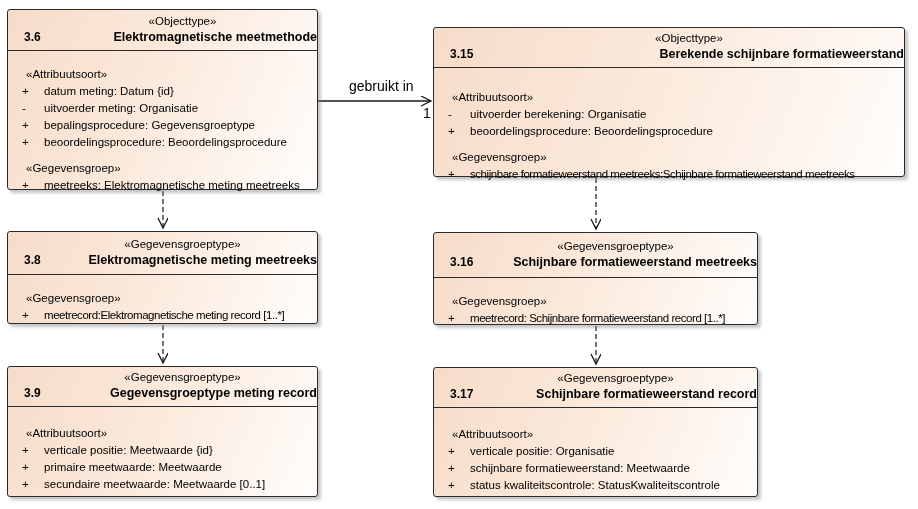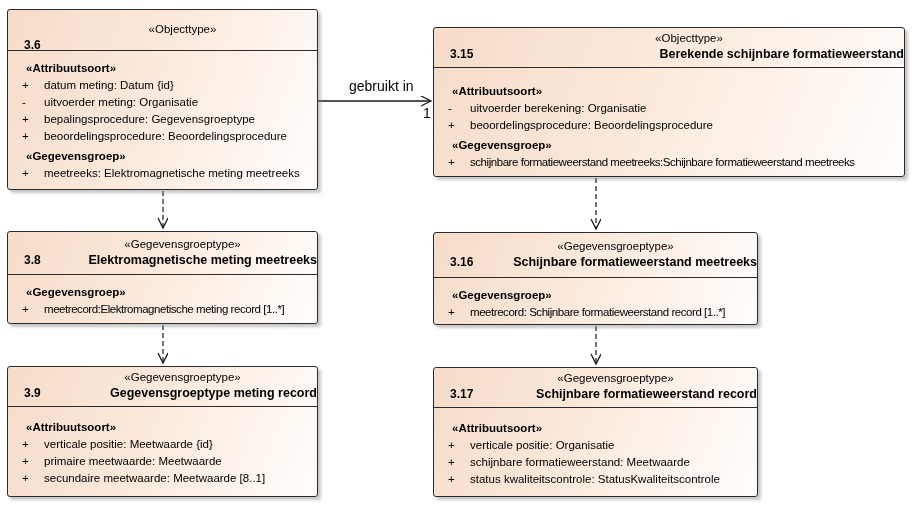--- a/index.html
+++ b/index.html
@@ -15,21 +15,21 @@
   }
   .box-header {
     box-sizing:border-box; border-bottom:1.4px solid #2b2b2b;
     display:flex; flex-direction:column; justify-content:center;
     position:relative; padding:2px 0 3px;
   }
   .stereotype { text-align:center; font-size:11.5px; line-height:15px;margin-left:40px; }
   .title-row  { position:relative; text-align:right; font-weight:bold; font-size:12.5px; line-height:17px; }
   .box-number { position:absolute; left:16px; top:0; font-weight:bold; font-size:12px; }
   .box-body   { padding:6px 3px 0 6px; font-size:11.5px; }
-  .section-stereotype { padding-left:12px; line-height:17px; margin-top:3px; white-space:nowrap;font-weight:bold; }
+  .section-stereotype { padding-left:12px; line-height:17px; margin-top:9px; white-space:nowrap; }
   .attr-row   { position:relative; line-height:17px; padding-left:30px; white-space:nowrap; }
   .vis        { position:absolute; left:8px; }
   .condensed  { letter-spacing:-0.45px; }
   .edge-label, .edge-mult { position:absolute; font-size:14px; line-height:14px; background:transparent; }
   .connector-layer { position:absolute; left:0; top:0; pointer-events:none; }
   .connector-layer line { pointer-events:stroke; }
   .solid  { stroke:#1a1a1a; stroke-width:1.4; fill:none; }
   .dashed { stroke:#1a1a1a; stroke-width:1.2; stroke-dasharray:5 3; fill:none; }
 </style>
 </head>
@@ -51,20 +51,21 @@
   </svg>
 
   <div class="edge-label" style="left:349px; top:79px;">gebruikt in</div>
   <div class="edge-mult" style="left:423px; top:106px;">1</div>
 
   <div class="uml-box" style="left:7px; top:9px; width:311px; height:181px;">
     <div class="box-header" style="height:41px;">
       <div class="stereotype">«Objecttype»</div>
       <div class="title-row">
         <span class="box-number">3.6</span>
+        <span class="box-title">Elektromagnetische meetmethode</span>
       </div>
     </div>
     <div class="box-body">
       <div class="section-stereotype">«Attribuutsoort»</div>
       <div class="attr-row"><span class="vis">+</span><span>datum meting: Datum {id}</span></div>
       <div class="attr-row"><span class="vis">-</span><span>uitvoerder meting: Organisatie</span></div>
       <div class="attr-row"><span class="vis">+</span><span>bepalingsprocedure: Gegevensgroeptype</span></div>
       <div class="attr-row"><span class="vis">+</span><span>beoordelingsprocedure: Beoordelingsprocedure</span></div>
       <div class="section-stereotype">«Gegevensgroep»</div>
       <div class="attr-row"><span class="vis">+</span><span>meetreeks: Elektromagnetische meting meetreeks</span></div>
@@ -121,21 +122,21 @@
       <div class="stereotype">«Gegevensgroeptype»</div>
       <div class="title-row">
         <span class="box-number">3.9</span>
         <span class="box-title">Gegevensgroeptype meting record</span>
       </div>
     </div>
     <div class="box-body" style="padding-top:9px;">
       <div class="section-stereotype">«Attribuutsoort»</div>
       <div class="attr-row"><span class="vis">+</span><span>verticale positie: Meetwaarde {id}</span></div>
       <div class="attr-row"><span class="vis">+</span><span>primaire meetwaarde: Meetwaarde</span></div>
-      <div class="attr-row"><span class="vis">+</span><span>secundaire meetwaarde: Meetwaarde [8..1]</span></div>
+      <div class="attr-row"><span class="vis">+</span><span>secundaire meetwaarde: Meetwaarde [0..1]</span></div>
     </div>
   </div>
 
   <div class="uml-box" style="left:433px; top:367px; width:325px; height:130px;">
     <div class="box-header" style="height:40px;">
       <div class="stereotype">«Gegevensgroeptype»</div>
       <div class="title-row">
         <span class="box-number">3.17</span>
         <span class="box-title">Schijnbare formatieweerstand record</span>
       </div>

